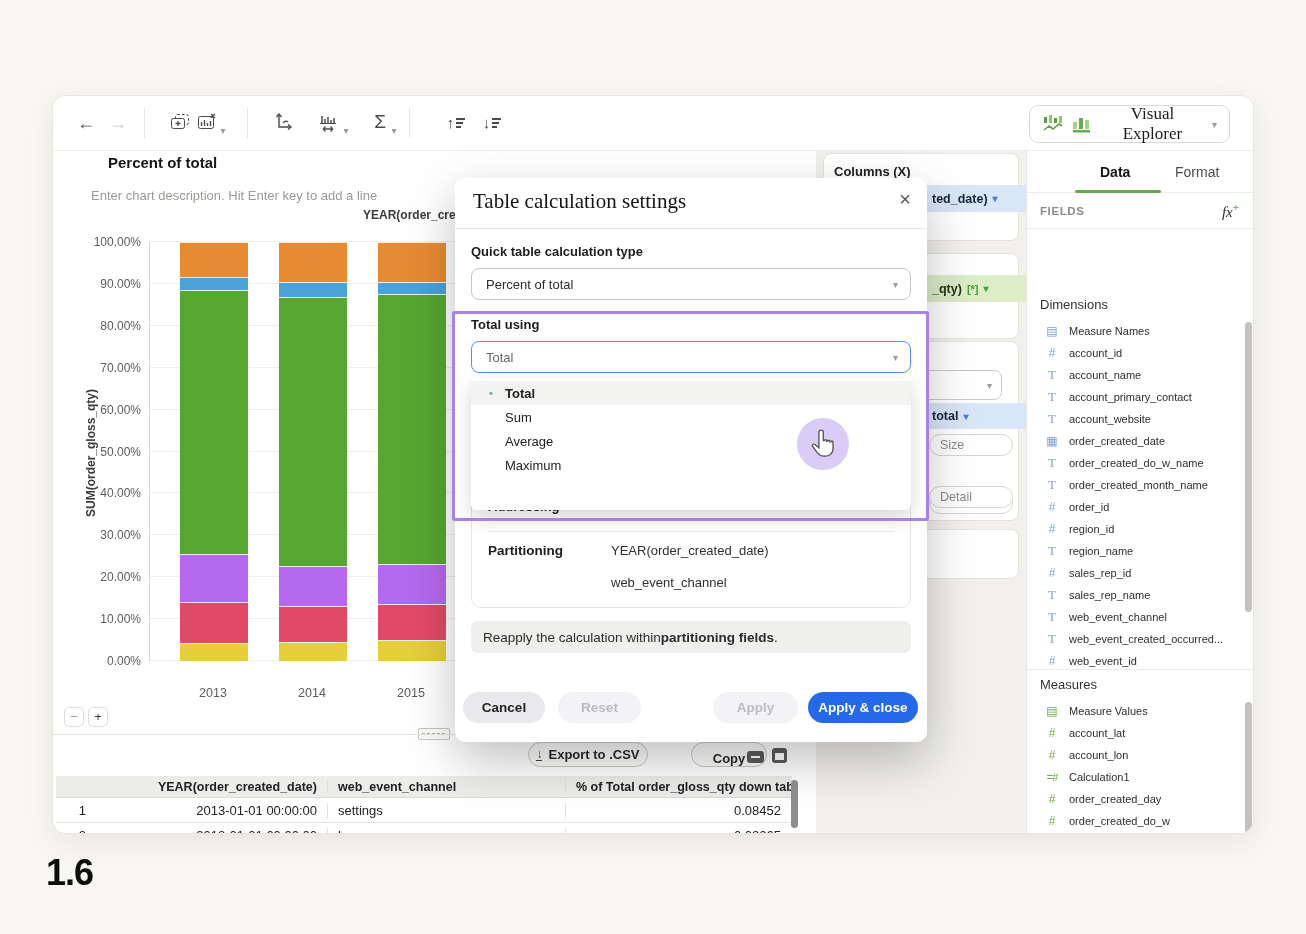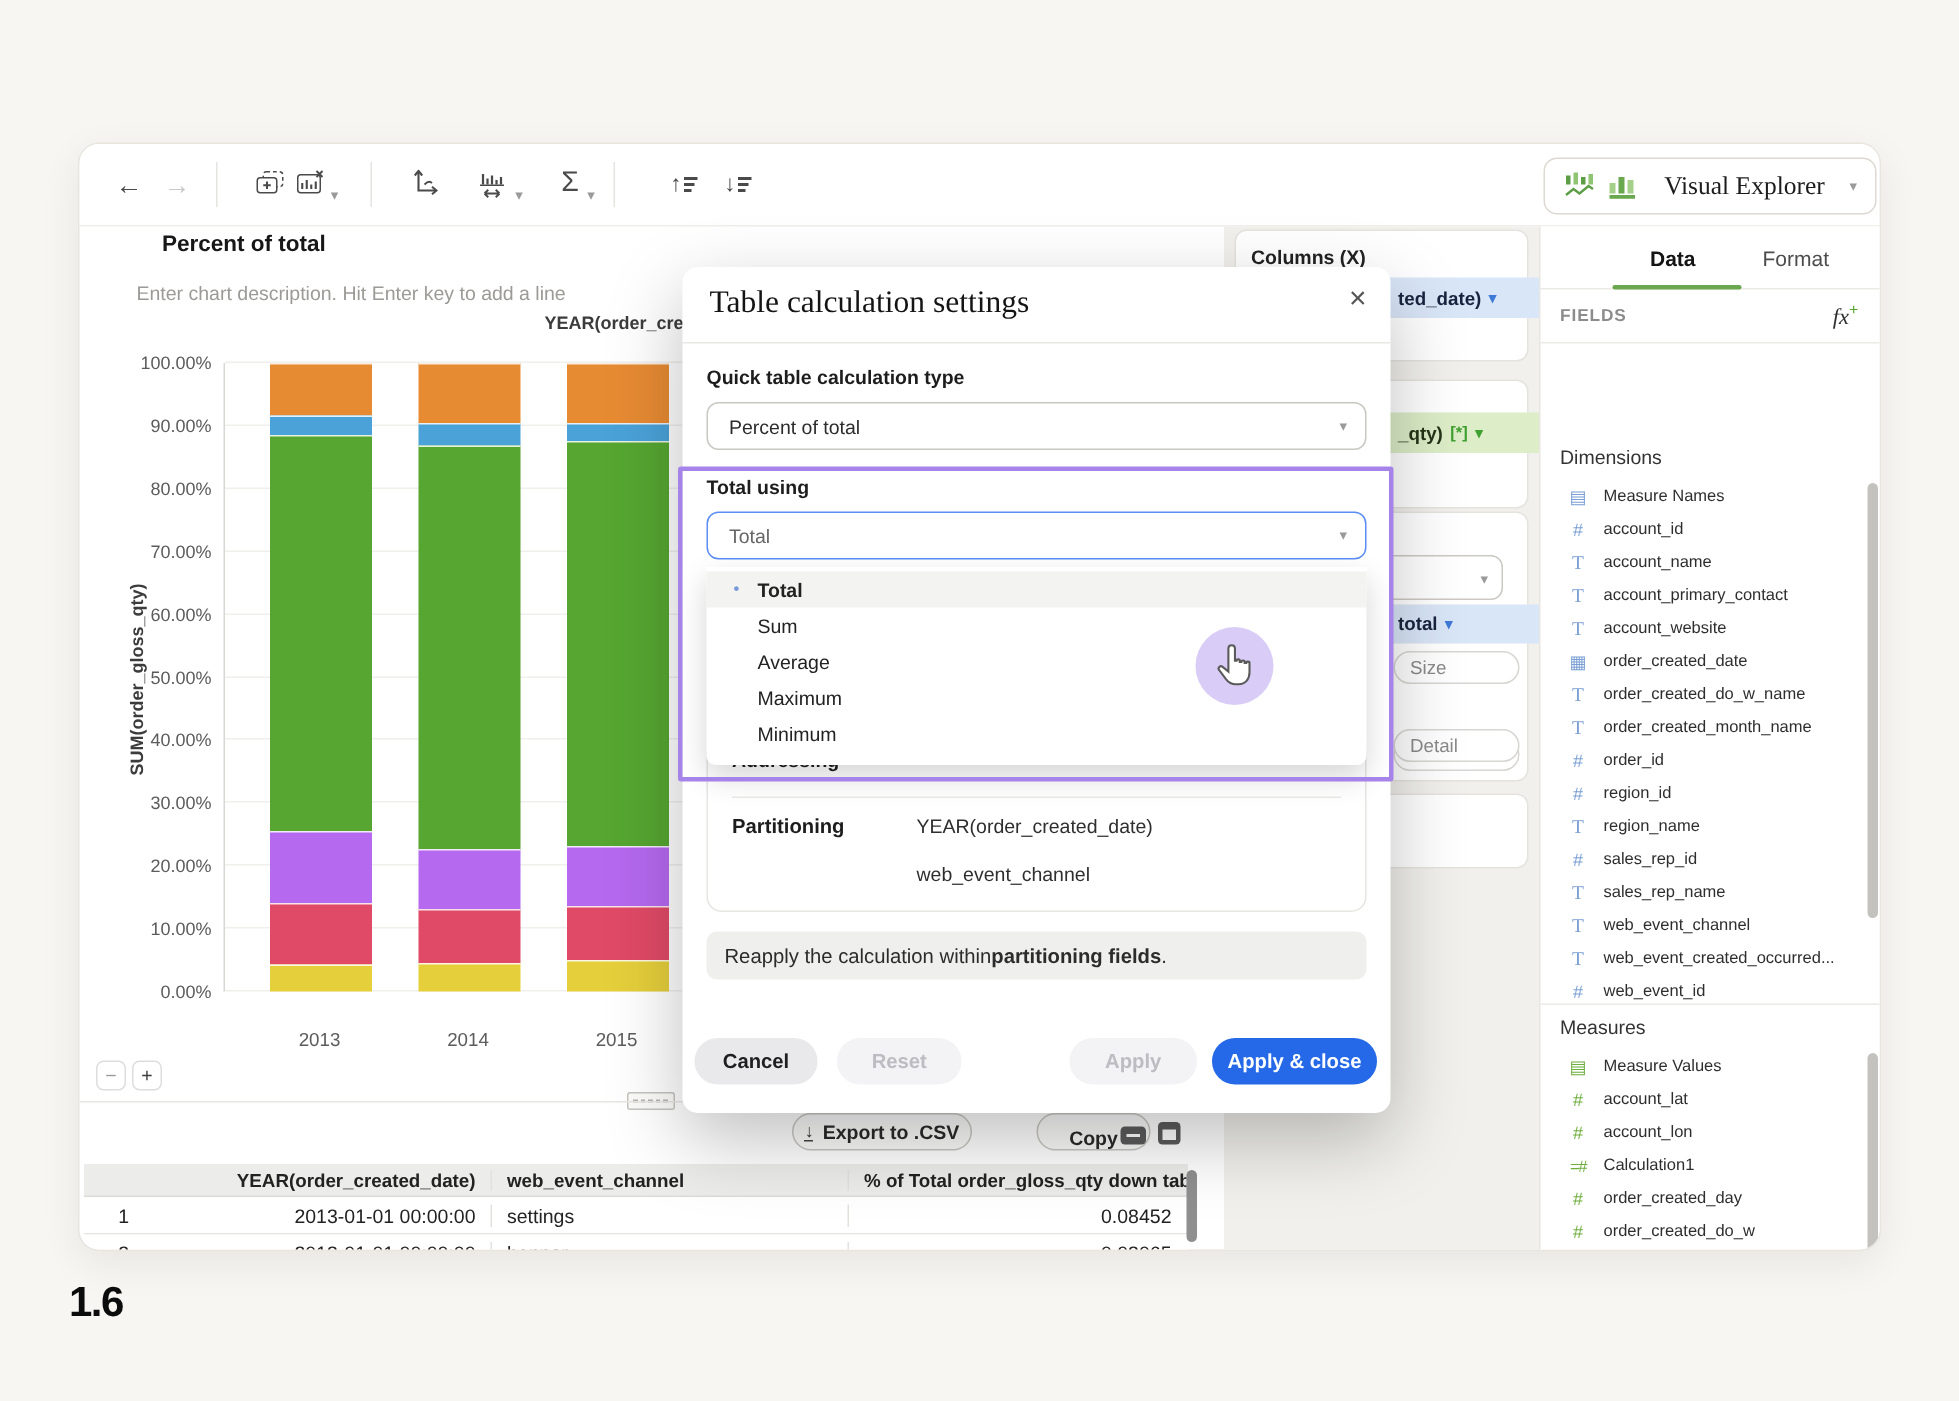--- a/index.html
+++ b/index.html
@@ -12,21 +12,21 @@
     border:1px solid #e8e5df; border-radius:14px; box-shadow:0 8px 28px rgba(0,0,0,.07); overflow:hidden; }
 
   
   .toolbar { left:0; top:0; width:100%; height:55px; background:#fff; border-bottom:1px solid #efeeea; }
   .tb-ic { position:absolute; color:#4a4a4a; font-size:18px; line-height:24px; width:26px; height:26px; text-align:center; cursor:pointer; }
   .tb-ic.dis { color:#c9c9c9; }
   .tb-div { position:absolute; top:12px; width:1px; height:30px; background:#e6e4e0; }
   .chev { color:#9a9a9a; font-size:10px; }
   .sort-lines i { display:block; height:2px; background:#4a4a4a; margin:2px 0; }
 
-  .ve-btn { left:976px; top:9px; width:222px; height:38px; border:1px solid #ddd9d2; border-radius:9px;
+  .ve-btn { left:976px; top:9px; width:201px; height:38px; border:1px solid #ddd9d2; border-radius:9px;
     display:flex; align-items:center; gap:7px; padding:0 12px; cursor:pointer; background:#fff; }
   .ve-title { font-family:"Liberation Serif", serif; font-size:17px; color:#1c1c1c; flex:1; text-align:center; }
 
   
   .chart-title { left:55px; top:58px; font-size:15px; font-weight:bold; color:#171717; }
   .chart-desc { left:38px; top:92px; font-size:13px; color:#9c9a96; }
   .x-axis-title { left:310px; top:112px; font-size:12px; font-weight:bold; color:#3c3c3c; }
   .y-axis-label { left:-62px; top:350px; width:200px; text-align:center; font-size:12px; font-weight:bold; color:#3c3c3c; transform:rotate(-90deg); }
   .plot { left:96px; top:146px; width:664px; height:419px; border-left:1px solid #d9d7d3; }
   .gridline { position:absolute; left:0; right:0; height:1px; background:#f0efec; }
@@ -123,21 +123,21 @@
   .m-btn { position:absolute; top:514px; height:31px; border-radius:16px; border:none; font-size:13.5px; font-weight:bold;
     cursor:pointer; font-family:"Liberation Sans", sans-serif; }
   .m-btn.secondary { background:#e9e9ec; color:#1f1f1f; }
   .m-btn.disabled { background:#f3f3f5; color:#bcbcc2; cursor:default; }
   .m-btn.primary { background:#2569e8; color:#fff; }
 
   
   #hl-box { left:452px; top:311px; width:477px; height:210px; border:3px solid #a583e8; border-radius:2px; z-index:60; pointer-events:none; }
   #cursor-circle { left:797px; top:418px; width:52px; height:52px; border-radius:50%; background:rgba(156,122,232,.38); z-index:70; pointer-events:none; }
 
-  .version { left:46px; top:852px; font-size:28px; font-weight:bold; color:#0c0c0c; letter-spacing:-1px; }
+  .version { left:46px; top:852px; font-size:36px; font-weight:bold; color:#0c0c0c; letter-spacing:-1px; }
 </style>
 </head>
 <body>
 
 <div style="position:relative;width:1306px;height:934px;">
 
   <div class="abs" id="window">
 
     <div class="abs toolbar">
       <div class="tb-ic" style="left:20px;top:15px;"><span>←</span></div>
@@ -542,24 +542,20 @@
         <div class="m-option normal">
           <span class="odot"></span>
           <span>Average</span>
         </div>
 
         <div class="m-option normal">
           <span class="odot"></span>
           <span>Maximum</span>
         </div>
 
-        <div class="m-option normal">
-          <span class="odot"></span>
-          <span>Minimum</span>
-        </div>
       </div>
 
     <div class="m-groupbox">
       <div class="m-label" style="left:16px;top:6px;">Addressing</div>
       <div class="m-g-div"></div>
       <div class="m-label" style="left:16px;top:50px;font-size:13.5px;">Partitioning</div>
       <div class="abs" style="left:139px;top:50px;font-size:13px;color:#2e2e2e;">YEAR(order_created_date)</div>
       <div class="abs" style="left:139px;top:82px;font-size:13px;color:#2e2e2e;">web_event_channel</div>
     </div>
 

